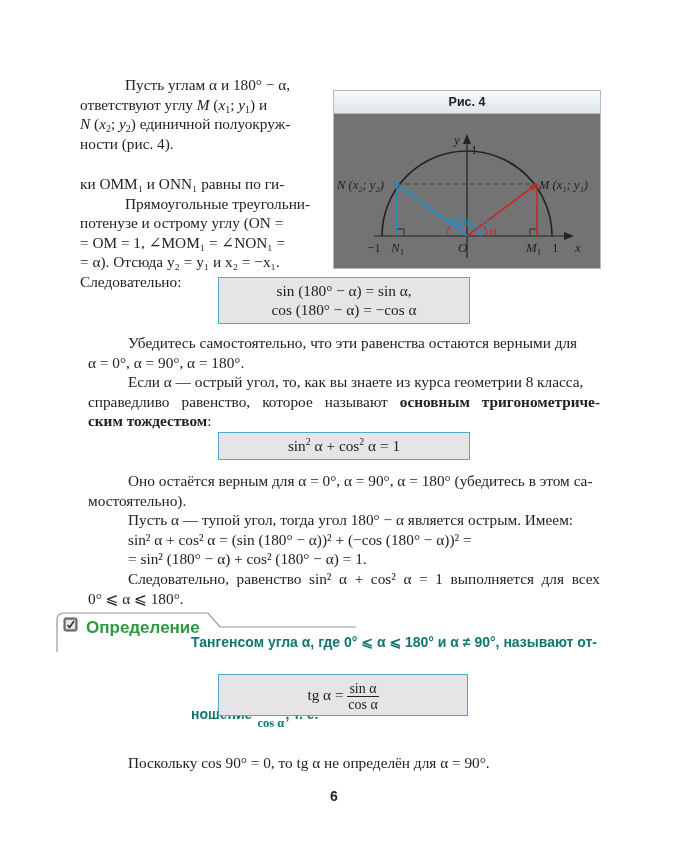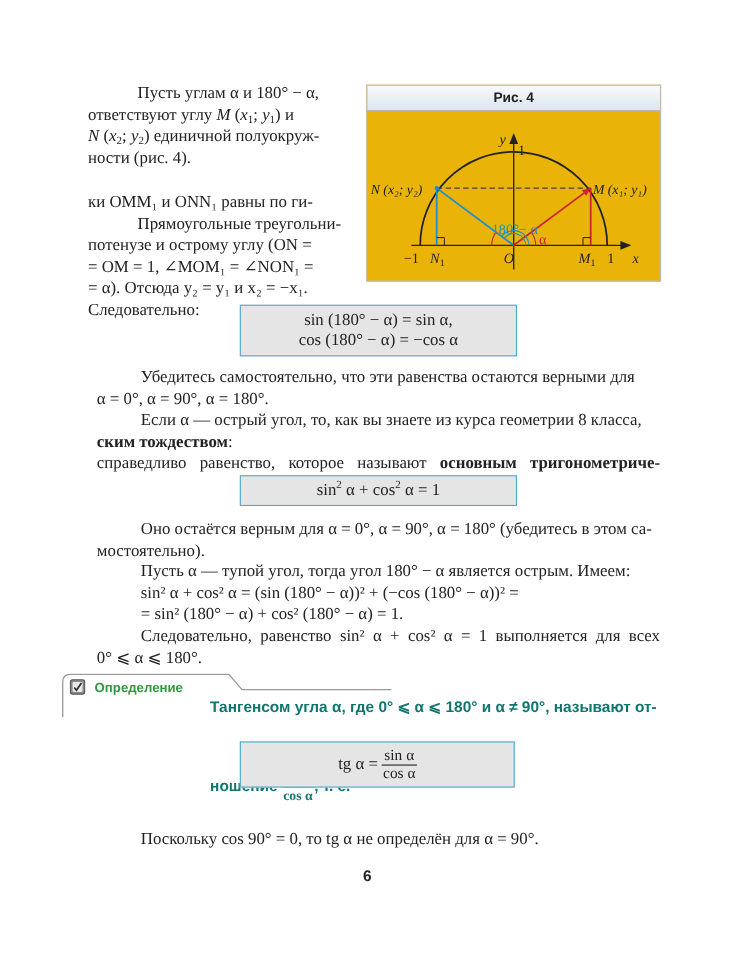--- a/index.html
+++ b/index.html
@@ -7,29 +7,29 @@
          font-family:"Liberation Serif","DejaVu Serif",serif; color:#222; }
   .abs { position:absolute; }
   .txt { font-size:15.3px; line-height:19.6px; text-align:justify; }
   .indent { text-indent:45px; }
   i.v { font-style:italic; }
   sub { font-size:10px; vertical-align:-3px; line-height:0; }
   sup { font-size:10px; vertical-align:6px; line-height:0; }
   b.sb { font-weight:bold; }
   .formula-box { position:absolute; border:1.5px solid #4fa9cc; background:#e5e5e5;
                  text-align:center; font-size:15.3px; line-height:19px; }
-  .fig { position:absolute; left:333px; top:77px; width:266px; height:177px;
-         border:1px solid #b9b9b9; background:#eab308; }
+  .fig { position:absolute; left:333px; top:90px; width:266px; height:177px;
+         border:1px solid #b9b9b9; background:#737373; }
   .fig-head { height:22px; border-bottom:1px solid #b9b9b9;
               background:linear-gradient(#f7fafb,#dde6ea);
               font-family:"Liberation Sans",sans-serif; font-weight:bold;
               font-size:12.5px; text-align:center; line-height:22px; color:#222; }
   .def-tab { position:absolute; left:56px; top:612px; }
   .def-label { position:absolute; left:86px; top:618px; color:#2e9a3e;
-               font-family:"Liberation Sans",sans-serif; font-weight:bold; font-size:12px; }
+               font-family:"Liberation Sans",sans-serif; font-weight:bold; font-size:17px; }
   .def-text { position:absolute; left:191px; font-family:"Liberation Sans",sans-serif;
               font-weight:bold; font-size:14px; color:#0f766e; }
   .frac { display:inline-block; vertical-align:middle; text-align:center;
           font-family:"Liberation Serif",serif; }
   .frac .num { display:block; border-bottom:1px solid #222; padding:0 2px; line-height:15px; }
   .frac .den { display:block; line-height:15px; }
   .page-num { position:absolute; left:330px; top:788px; font-family:"Liberation Sans",sans-serif;
               font-weight:bold; font-size:14px; }
 </style>
 </head>
@@ -98,22 +98,22 @@
 
 <div class="formula-box" style="left:218px;top:277px;width:250px;height:42px;padding-top:3px;">
   <div>sin (180° − α) = sin α,</div>
   <div>cos (180° − α) = −cos α</div>
 </div>
 
 <div class="abs txt" style="left:88px;top:333px;width:512px;">
   <div style="text-indent:40px;">Убедитесь самостоятельно, что эти равенства остаются верными для</div>
   <div>α = 0°, α = 90°, α = 180°.</div>
   <div style="text-indent:40px;">Если α — острый угол, то, как вы знаете из курса геометрии 8 класса,</div>
+  <div style="text-align-last:justify;"><span>справедливо равенство, которое называют </span><b class="sb">основным тригонометриче-</b></div>
   <div><b class="sb">ским тождеством</b><span>:</span></div>
-  <div style="text-align-last:justify;"><span>справедливо равенство, которое называют </span><b class="sb">основным тригонометриче-</b></div>
 </div>
 
 <div class="formula-box" style="left:218px;top:432px;width:250px;height:26px;line-height:26px;">
   <span>sin</span><sup>2</sup><span> α + cos</span><sup>2</sup><span> α = 1</span>
 </div>
 
 <div class="abs txt" style="left:88px;top:471px;width:512px;">
   <div style="text-indent:40px;">Оно остаётся верным для α = 0°, α = 90°, α = 180° (убедитесь в этом са-</div>
   <div>мостоятельно).</div>
   <div style="text-indent:40px;">Пусть α — тупой угол, тогда угол 180° − α является острым. Имеем:</div>

